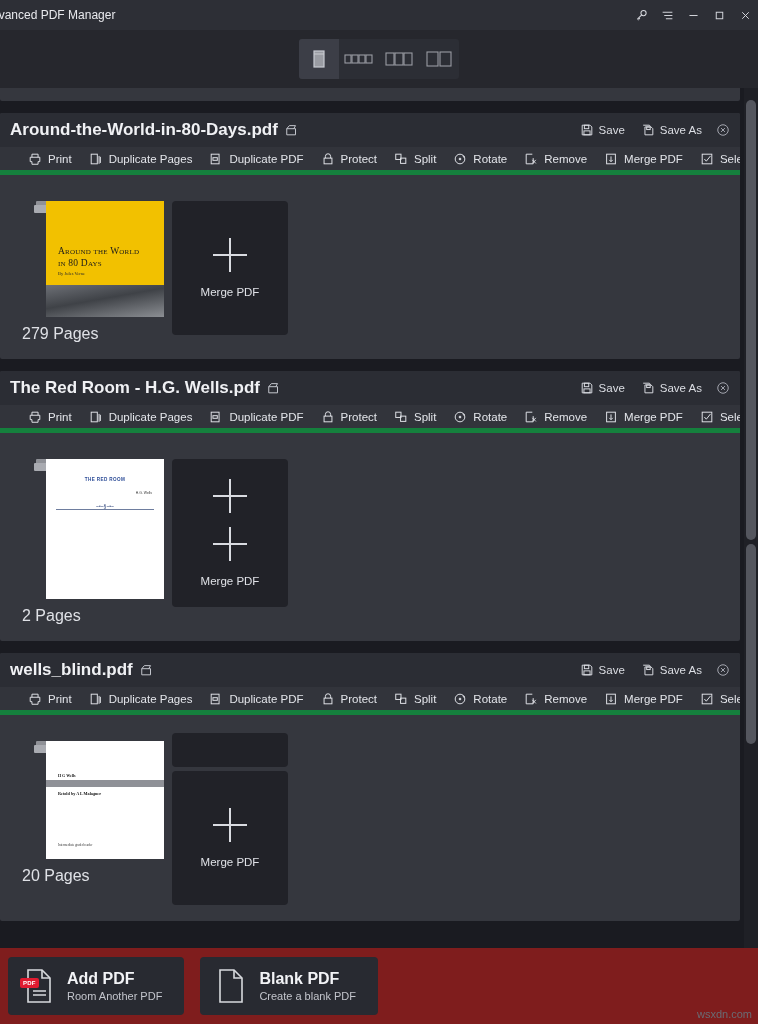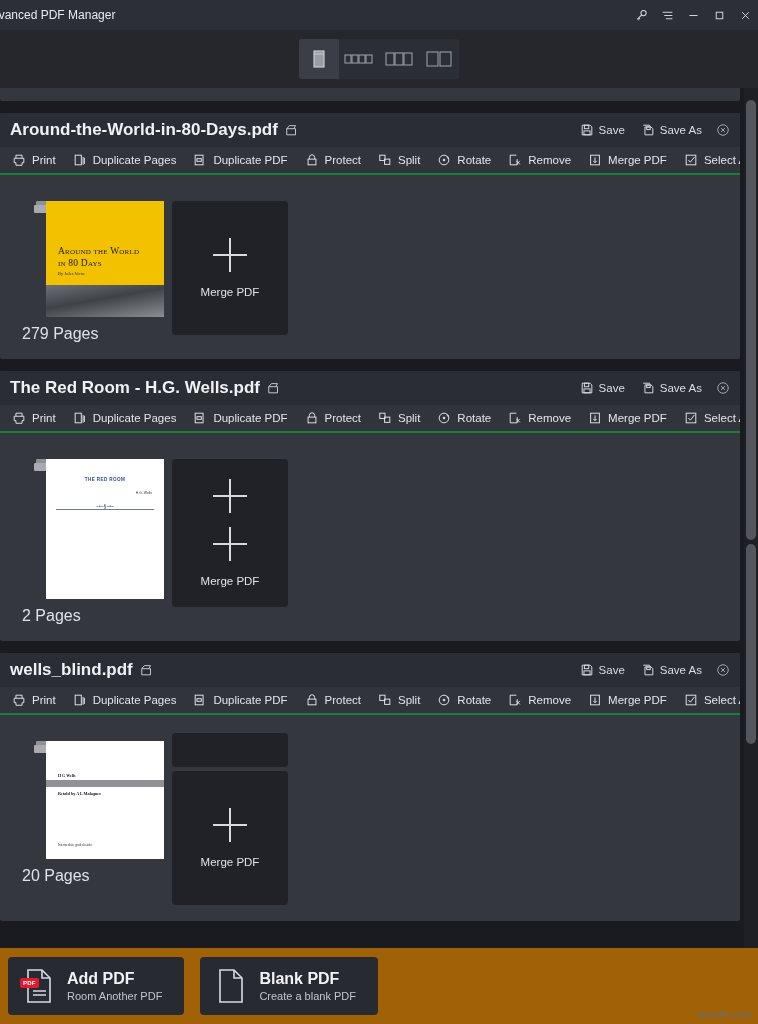--- a/index.html
+++ b/index.html
@@ -100,22 +100,22 @@
   .headclose {
     margin-left: 14px; margin-right: 2px;
     display: flex; align-items: center; color: #a7a9b2;
   }
 
   
   .toolstrip {
     height: 28px;
     display: flex; align-items: center;
     background: #32343b;
-    border-bottom: 2px solid #15803d;
-    padding-left: 12px;
+    border-bottom: 5px solid #15803d;
+    padding-left: 28px;
   }
   .tool {
     display: flex; align-items: center; gap: 6px;
     margin-right: 17px;
     font-size: 11.5px; color: #e3e5ea;
     white-space: nowrap;
   }
   .tool svg, .headaction svg { display: block; }
   .toolstrip-spacer { flex: 1; }
 
@@ -251,21 +251,21 @@
     position: absolute; left: 2px; width: 10px;
     background: #54565e; border-radius: 5px;
   }
   .st1 { top: 12px; height: 440px; }
   .st2 { top: 456px; height: 200px; }
 
   
   .bottombar {
     position: absolute; left: 0; bottom: 0;
     width: 758px; height: 76px;
-    background: #a16207;
+    background: #7f1d1d;
     display: flex; align-items: center;
     padding-left: 8px; gap: 16px;
   }
   .bigbtn {
     height: 58px; min-width: 160px;
     background: #282a31; border-radius: 4px;
     display: flex; align-items: center; gap: 13px;
     padding: 0 22px 0 16px;
   }
   .bigbtn .txts { display: flex; flex-direction: column; gap: 2px; }

